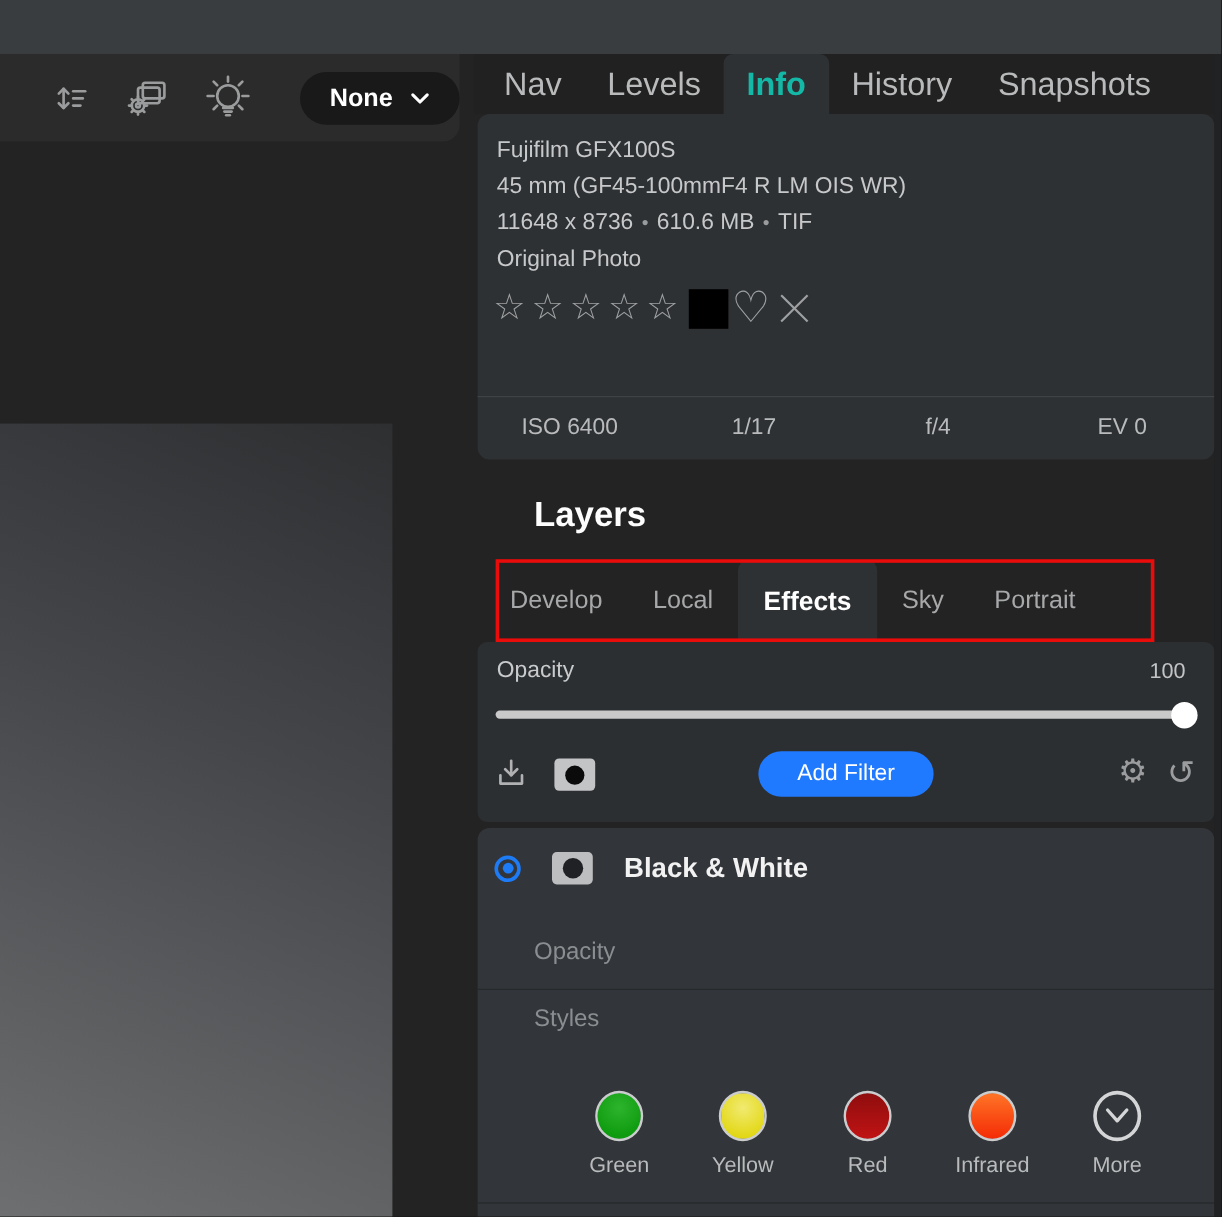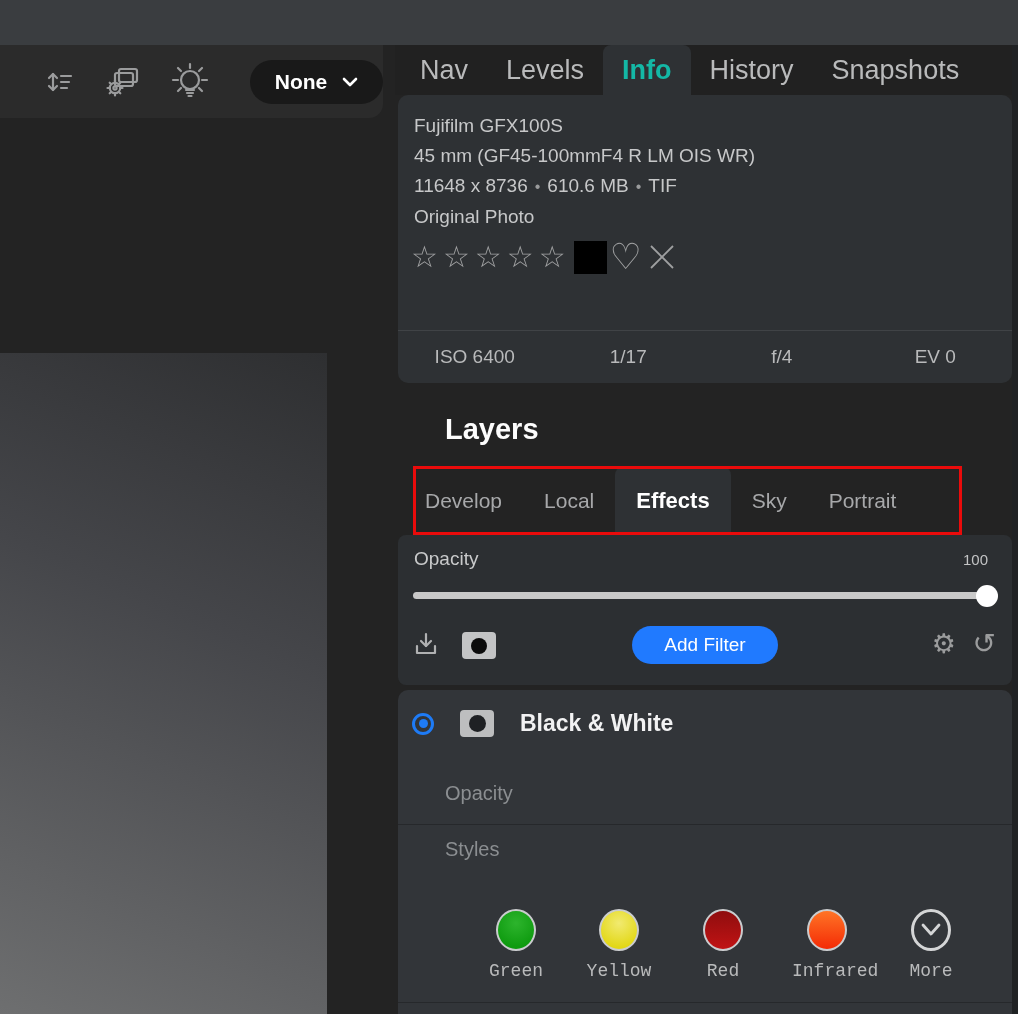--- a/index.html
+++ b/index.html
@@ -50,21 +50,21 @@
   .ltab{padding:0 21px;display:flex;align-items:center;font-size:21px;color:#a7a8aa;}
   .ltab.active{background:#2e3134;border-radius:8px 8px 0 0;color:#fff;font-weight:bold;font-size:22px;}
   .red-annotation{position:absolute;left:413px;top:466px;width:549px;height:69px;
                   border:3px solid #ea0b0b;z-index:60;pointer-events:none;box-sizing:border-box;}
 
   
   .effects-panel{position:absolute;left:398px;top:535px;width:614px;height:150px;
                  background:#2c2f32;border-radius:8px;}
   .op-row{display:flex;justify-content:space-between;align-items:center;
           padding:13px 24px 0 16px;font-size:19px;color:#c9cacb;}
-  .op-value{font-size:15px;color:#c3c4c5;}
+  .op-value{font-size:18px;color:#c3c4c5;}
   .slider{position:absolute;left:15px;right:15px;top:57px;height:7px;background:#c9c9c9;border-radius:4px;}
   .slider-thumb{position:absolute;right:-1px;top:50%;transform:translateY(-50%);
                 width:22px;height:22px;border-radius:50%;background:#fff;}
   .btn-row{position:absolute;left:0;right:0;top:88px;height:44px;}
   .dl-btn{position:absolute;left:15px;top:8px;}
   .mask-chip{position:absolute;left:64px;top:9px;width:34px;height:27px;background:#c3c4c5;
              border-radius:4px;display:flex;align-items:center;justify-content:center;}
   .mask-chip .hole{width:16px;height:16px;border-radius:50%;background:#0b0b0b;}
   .add-filter{position:absolute;left:50%;top:3px;transform:translateX(-50%);
               width:146px;height:38px;border-radius:19px;background:#207aff;border:none;
@@ -80,21 +80,21 @@
   .bw-header{position:absolute;left:14px;top:20px;display:flex;align-items:center;}
   .radio{width:16px;height:16px;border:3px solid #1e7bf6;border-radius:50%;
          display:flex;align-items:center;justify-content:center;}
   .radio .dot{width:9px;height:9px;border-radius:50%;background:#1e7bf6;}
   .bw-mask{width:34px;height:27px;background:#bdbebf;border-radius:4px;margin-left:26px;
            display:flex;align-items:center;justify-content:center;}
   .bw-mask .hole{width:17px;height:17px;border-radius:50%;background:#1f2124;}
   .bw-title{margin-left:26px;font-size:23px;font-weight:bold;color:#f2f2f3;}
   .bw-sublabel{position:absolute;left:47px;font-size:20px;color:#8b8e91;}
   .divider{position:absolute;left:0;width:100%;height:1px;background:#26282b;}
-  .swatch-col{position:absolute;width:70px;text-align:center;top:219px;font-family:Liberation Mono, monospace;}
+  .swatch-col{position:absolute;width:70px;text-align:center;top:219px;}
   .swatch{width:36px;height:38px;border-radius:50%;border:2px solid #caccce;margin:0 auto;box-sizing:content-box;}
   .sw-green{background:radial-gradient(circle at 50% 32%,#2db42d,#0e9b0f 75%);}
   .sw-yellow{background:radial-gradient(circle at 50% 32%,#f1ea70,#e2d714 78%);}
   .sw-red{background:linear-gradient(180deg,#8f0d0e,#c01314);}
   .sw-infrared{background:linear-gradient(180deg,#ff7426,#f42b05);}
   .sw-more{border:3px solid #d4d5d6;width:34px;height:36px;background:transparent;
            display:flex;align-items:center;justify-content:center;}
   .swatch-label{margin-top:10px;font-size:18px;color:#b9babb;}
 
   .scroll-gutter{position:absolute;right:0;top:45px;width:6px;height:969px;background:#202224;}

